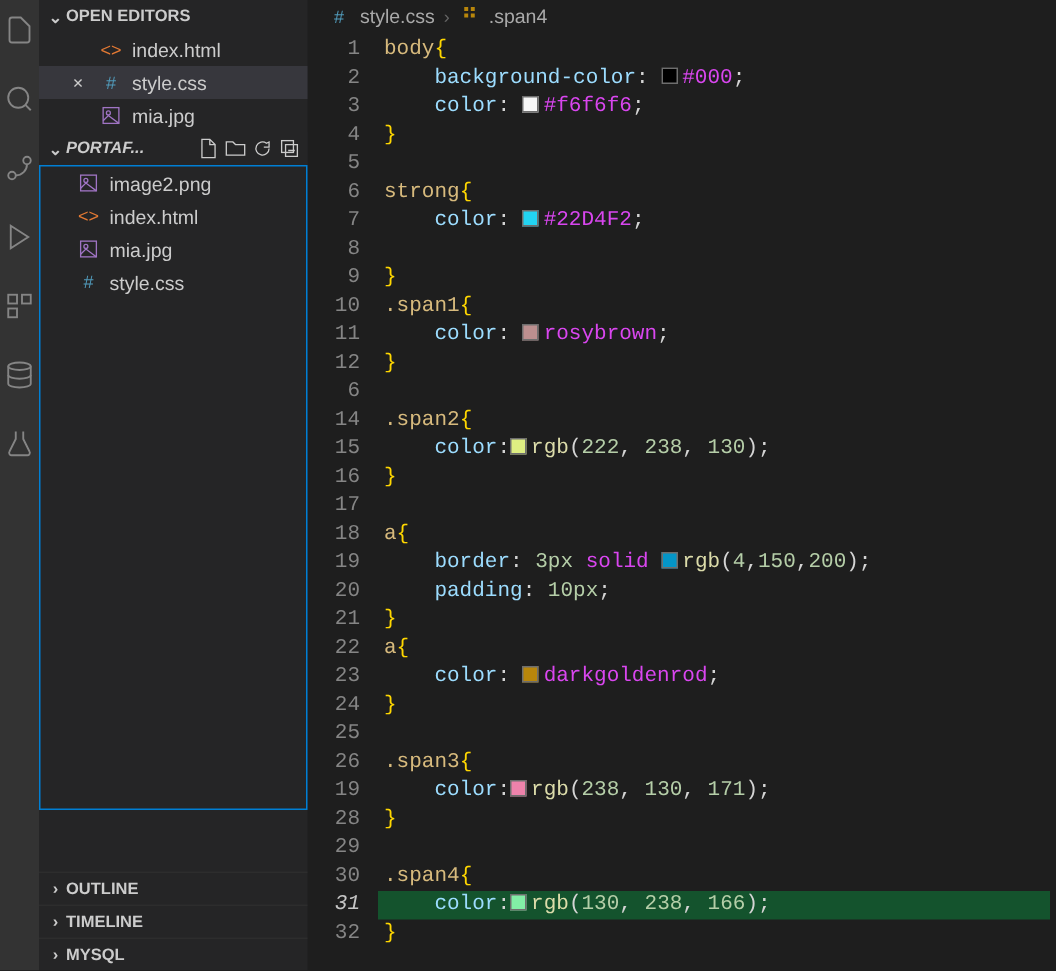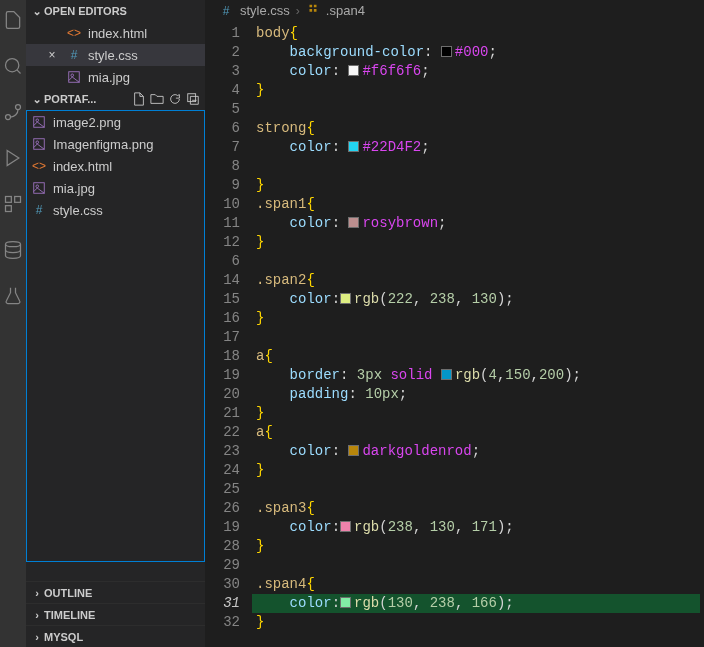--- a/index.html
+++ b/index.html
@@ -53,21 +53,21 @@
     display: flex;
     align-items: center;
     height: 22px;
     font-size: 11px;
     font-weight: 700;
     color: #cccccc;
     padding: 0 4px;
     background: #252526;
   }
   .folder-header .chev { width: 14px; text-align: center; }
-  .folder-header .name { flex: 1; overflow: hidden; text-overflow: ellipsis; white-space: nowrap;}
+  .folder-header .name { flex: 1; overflow: hidden; text-overflow: ellipsis; white-space: nowrap; font-style: italic;}
   .folder-actions { display: flex; gap: 2px; }
   .folder-actions .mini { width: 16px; height: 16px; display: flex; align-items:center; justify-content:center; color:#cccccc; font-size:12px; cursor:pointer;}
   .editor-item, .file-item {
     display: flex;
     align-items: center;
     height: 22px;
     padding-left: 18px;
     cursor: pointer;
     gap: 6px;
   }
@@ -76,21 +76,21 @@
   .ficon { width:16px; height:16px; display:flex; align-items:center; justify-content:center; font-size:12px;}
   .ficon.html { color:#e37933; }
   .ficon.css { color:#519aba; }
   .ficon.img { color:#a074c4; }
   .file-list {
     border: 1px solid #007fd4;
     margin: 0;
     flex-shrink: 0;
     padding-bottom: 340px;
   }
-  .file-item { padding-left: 4px; }
+  .file-item { padding-left: 24px; }
   .bottom-panels { margin-top: auto; }
   .bottom-panels .section-header { border-top:1px solid #2d2d2d;}
   
   .editor-area {
     flex: 1;
     display: flex;
     flex-direction: column;
     background: #1e1e1e;
   }
   .breadcrumb {
@@ -248,30 +248,20 @@
   <div class="file-list" id="file-list">
       <div class="file-item">
         <span class="ficon img">
           <svg width="14" height="14" viewBox="0 0 16 16" fill="none" stroke="currentColor" stroke-width="1">
             <rect x="2" y="2" width="12" height="12"></rect>
             <circle cx="6" cy="6" r="1.5"></circle>
             <path d="M2 12l4-4 8 6"></path>
           </svg>
         </span>
         <span>image2.png</span>
-      </div>
-      <div class="file-item">
-        <span class="ficon img">
-          <svg width="14" height="14" viewBox="0 0 16 16" fill="none" stroke="currentColor" stroke-width="1">
-            <rect x="2" y="2" width="12" height="12"></rect>
-            <circle cx="6" cy="6" r="1.5"></circle>
-            <path d="M2 12l4-4 8 6"></path>
-          </svg>
-        </span>
-        <span>Imagenfigma.png</span>
       </div>
       <div class="file-item">
         <span class="ficon html">&lt;&gt;</span>
         <span>index.html</span>
       </div>
       <div class="file-item">
         <span class="ficon img">
           <svg width="14" height="14" viewBox="0 0 16 16" fill="none" stroke="currentColor" stroke-width="1">
             <rect x="2" y="2" width="12" height="12"></rect>
             <circle cx="6" cy="6" r="1.5"></circle>

